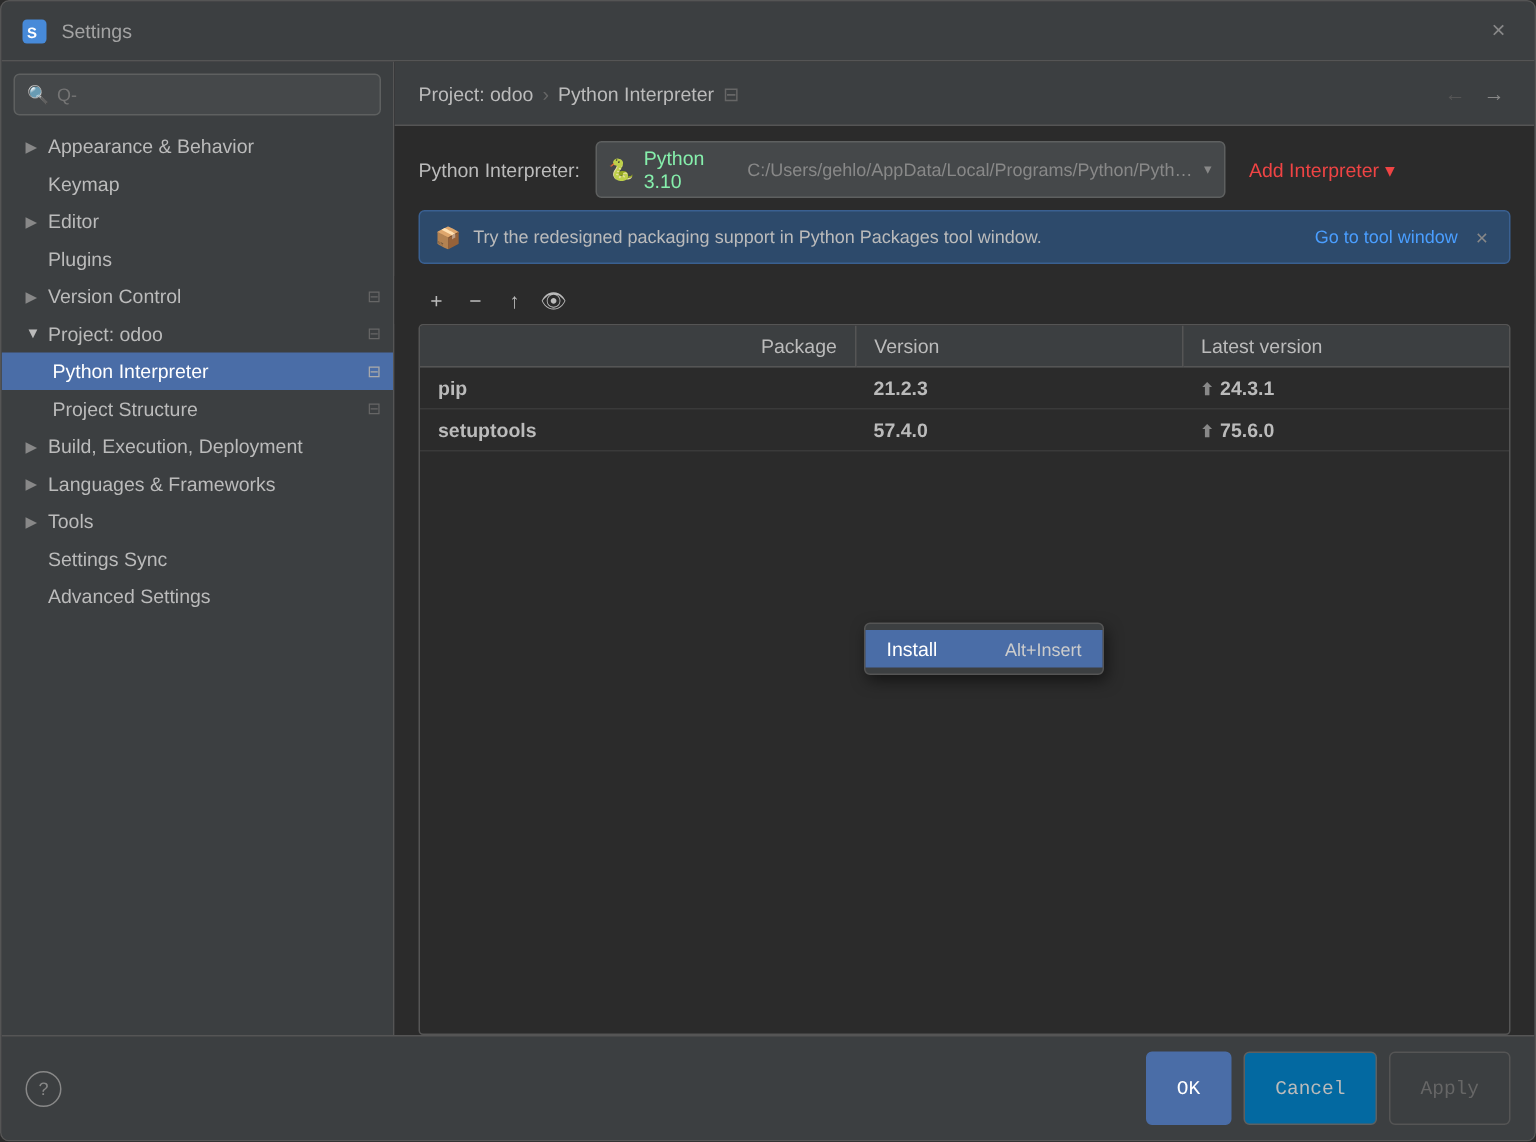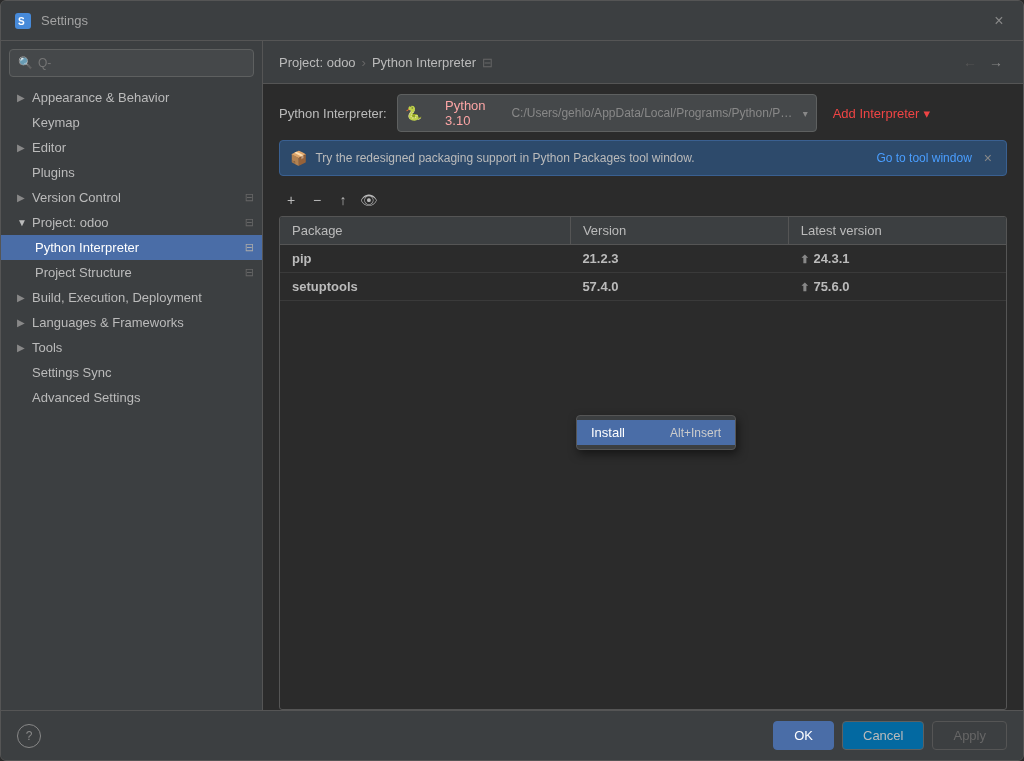--- a/index.html
+++ b/index.html
@@ -176,21 +176,21 @@
       background: #45484a;
       border: 1px solid #5e6060;
       border-radius: 4px;
       padding: 3px 8px;
       cursor: pointer;
       gap: 6px;
       flex: 1;
       max-width: 420px;
     }
     .python-emoji { font-size: 14px; }
-    .interpreter-name { color: #fca5a5; font-size: 13px; margin-left: 16px; }
+    .interpreter-name { color: #86efac; font-size: 13px; }
     .interpreter-path { color: #888; font-size: 12px; overflow: hidden; text-overflow: ellipsis; white-space: nowrap; }
     .dropdown-arrow { color: #888; margin-left: auto; font-size: 10px; }
     .add-interpreter-btn {
       display: flex;
       align-items: center;
       gap: 4px;
       color: #ef4444;
       cursor: pointer;
       font-size: 13px;
       white-space: nowrap;
@@ -322,25 +322,26 @@
       justify-content: center;
       color: #888;
       cursor: pointer;
       font-size: 12px;
     }
     .action-btns {
       display: flex;
       gap: 8px;
     }
     .btn {
-      padding: 6px 20px;
+      padding: 16px 20px;
       border-radius: 4px;
       cursor: pointer;
       font-size: 13px;
       border: 1px solid transparent;
+      font-family: Liberation Mono, monospace;
     }
     .btn-primary {
       background: #4a6da7;
       color: #fff;
       border-color: #4a6da7;
     }
     .btn-secondary {
       background: #0369a1;
       color: #bbbbbb;
       border-color: #5e6060;
@@ -493,21 +494,21 @@
         <div class="toolbar-btn">+</div>
         <div class="toolbar-btn">−</div>
         <div class="toolbar-btn">↑</div>
         <div class="toolbar-btn" style="font-size:14px;">👁</div>
       </div>
 
       <div class="pkg-table-container">
         <table class="pkg-table">
           <thead>
             <tr>
-              <th style="width:40%;">Package</th>
+              <th style="width:40%;text-align:right;">Package</th>
               <th style="width:30%;">Version</th>
               <th style="width:30%;">Latest version</th>
             </tr>
           </thead>
           <tbody>
             <tr>
               <td>pip</td>
               <td>21.2.3</td>
               <td><span class="upgrade-icon">⬆</span>24.3.1</td>
             </tr>

